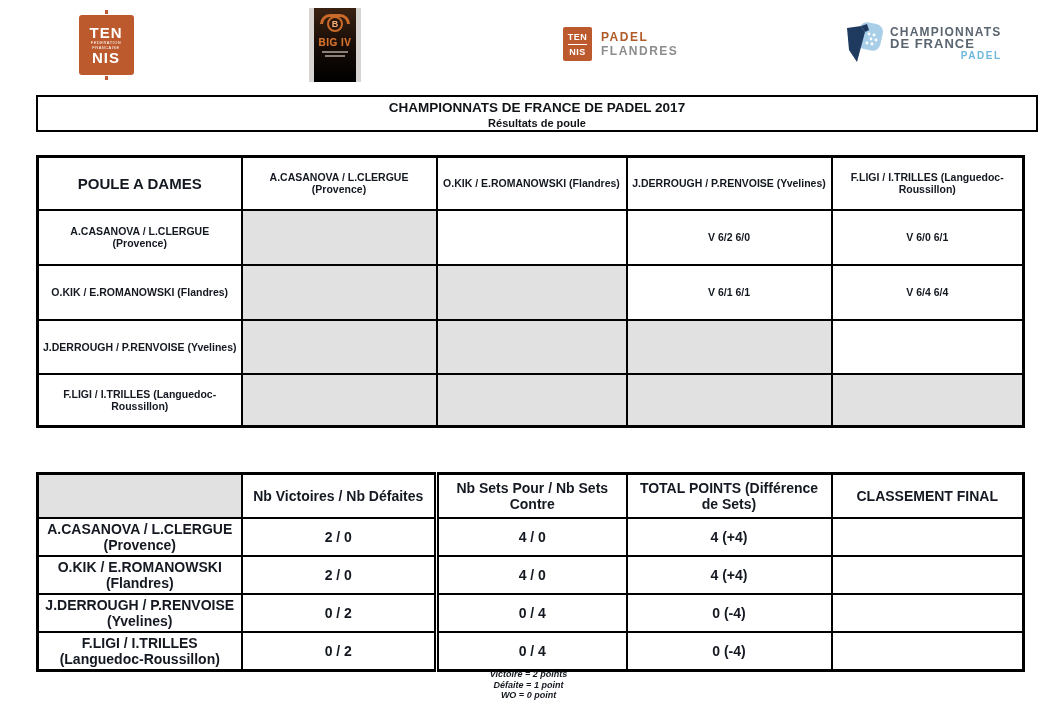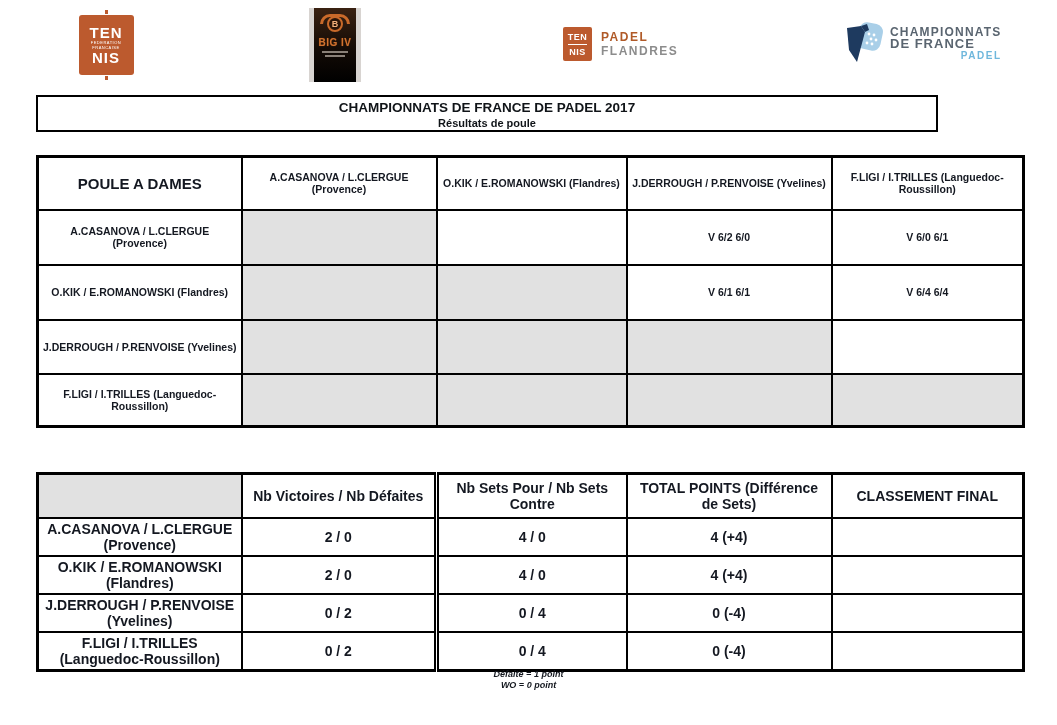--- a/index.html
+++ b/index.html
@@ -49,21 +49,21 @@
   .fla-text .l1 { color:#B05A28; font-weight:bold; font-size:12px; letter-spacing:1.5px; line-height:14px; }
   .fla-text .l2 { color:#8C8C8C; font-weight:bold; font-size:12px; letter-spacing:1.5px; line-height:14px; }
 
   .logo-cdf { position:absolute; left:845px; top:22px; display:flex; gap:5px; align-items:center; }
   .cdf-text .l1 { color:#5A6570; font-weight:bold; font-size:12px; letter-spacing:1.2px; line-height:10px; }
   .cdf-text .l2 { color:#5A6570; font-weight:bold; font-size:13px; letter-spacing:1px; line-height:14px; }
   .cdf-text .l3 { color:#6FB7DC; font-weight:bold; font-size:10px; letter-spacing:1.5px; text-align:right; line-height:9px; }
 
   
   .title-box {
-    position:absolute; left:36px; top:95px; width:902px; height:37px;
+    position:absolute; left:36px; top:95px; width:1002px; height:37px;
     border:2px solid #000; text-align:center; padding-top:3px;
   }
   .title-box .t1 { font-size:13.5px; font-weight:bold; color:#101418; line-height:16px; }
   .title-box .t2 { font-size:11px; font-weight:bold; color:#101418; line-height:14px; }
 
   
   table.tbl { position:absolute; left:36px; border-collapse:collapse; table-layout:fixed;
     width:986px; border:3px solid #000;padding-left:11px; }
   table.tbl td { border:2px solid #000; text-align:center; vertical-align:middle;
     font-weight:bold; color:#141821; padding:2px 3px; overflow:hidden; }
@@ -231,17 +231,18 @@
       <td>F.LIGI / I.TRILLES (Languedoc-Roussillon)</td>
       <td>0 / 2</td>
       <td class="dbl">0 / 4</td>
       <td>0 (-4)</td>
       <td></td>
     </tr>
   </tbody>
     </table>
 
   <div class="footnotes">
+    <div>Victoire = 2 points</div>
     <div>Défaite = 1 point</div>
     <div>WO = 0 point</div>
   </div>
 
 </div>
 
 </body></html>

